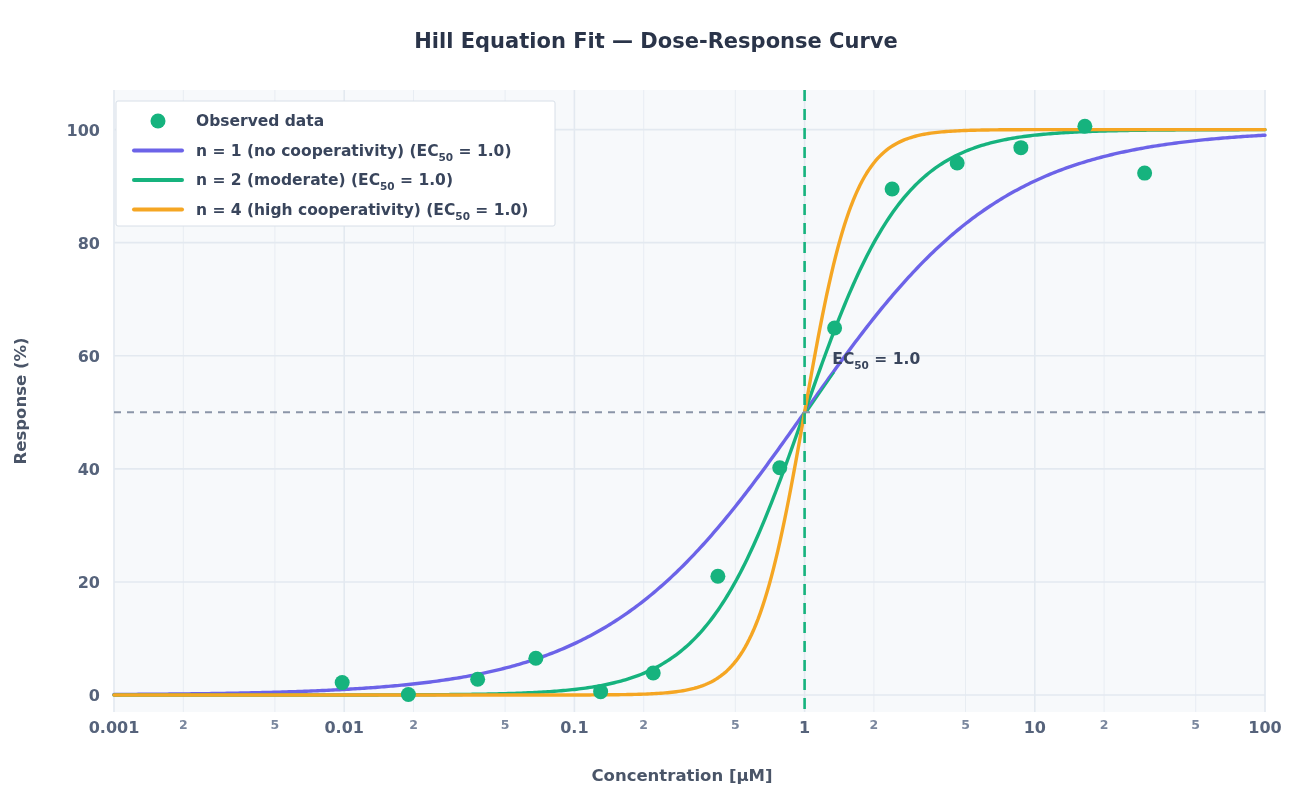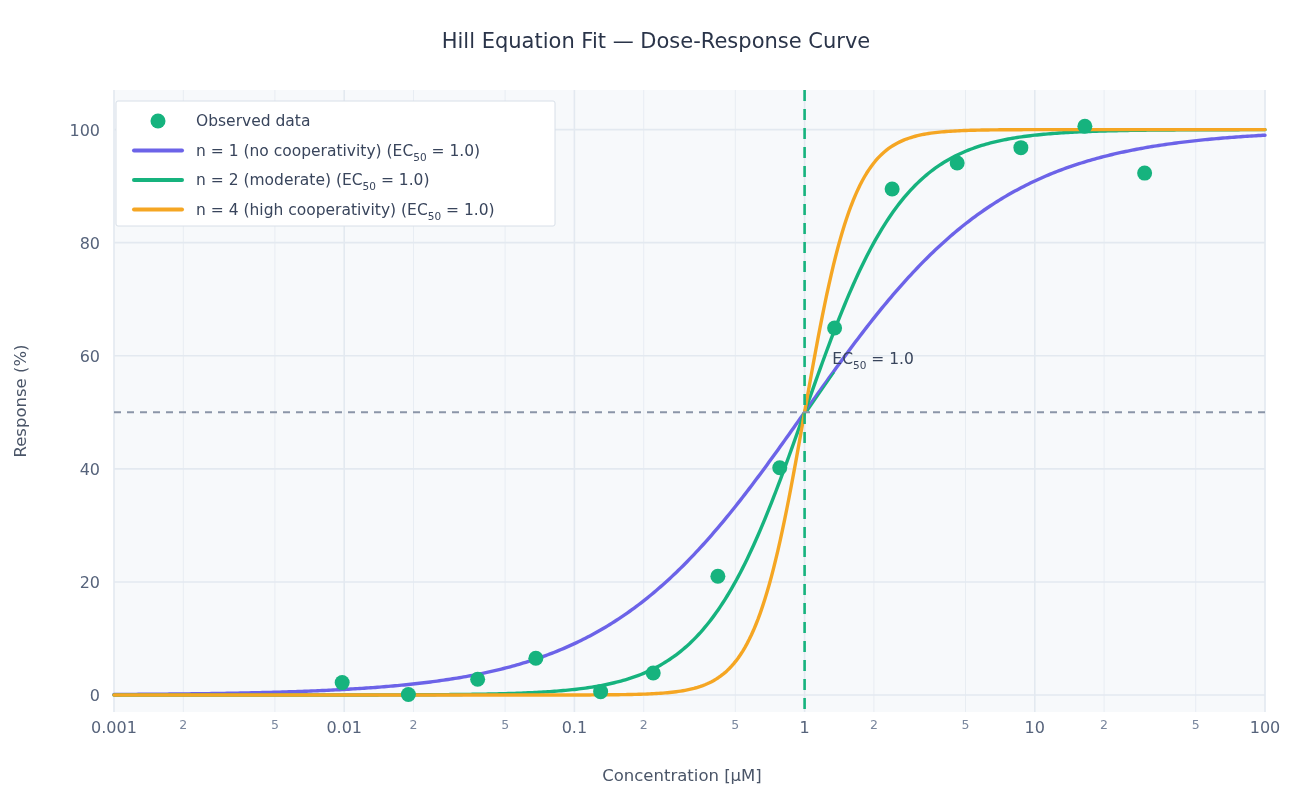--- a/index.html
+++ b/index.html
@@ -11,20 +11,21 @@
     width: 1312px;
     height: 800px;
     font-family: "DejaVu Sans", "Liberation Sans", sans-serif;
     overflow: hidden;
   }
   #figure {
     position: relative;
     width: 1306px;
     height: 800px;
     background: #0f766e;
+    font-weight: bold;
   }
   #chart-svg {
     display: block;
     width: 1312px;
     height: 800px;
   }
   .chart-title {
     font-size: 21px;
     fill: #2A3449;
     font-family: "DejaVu Sans", "Liberation Sans", sans-serif;

